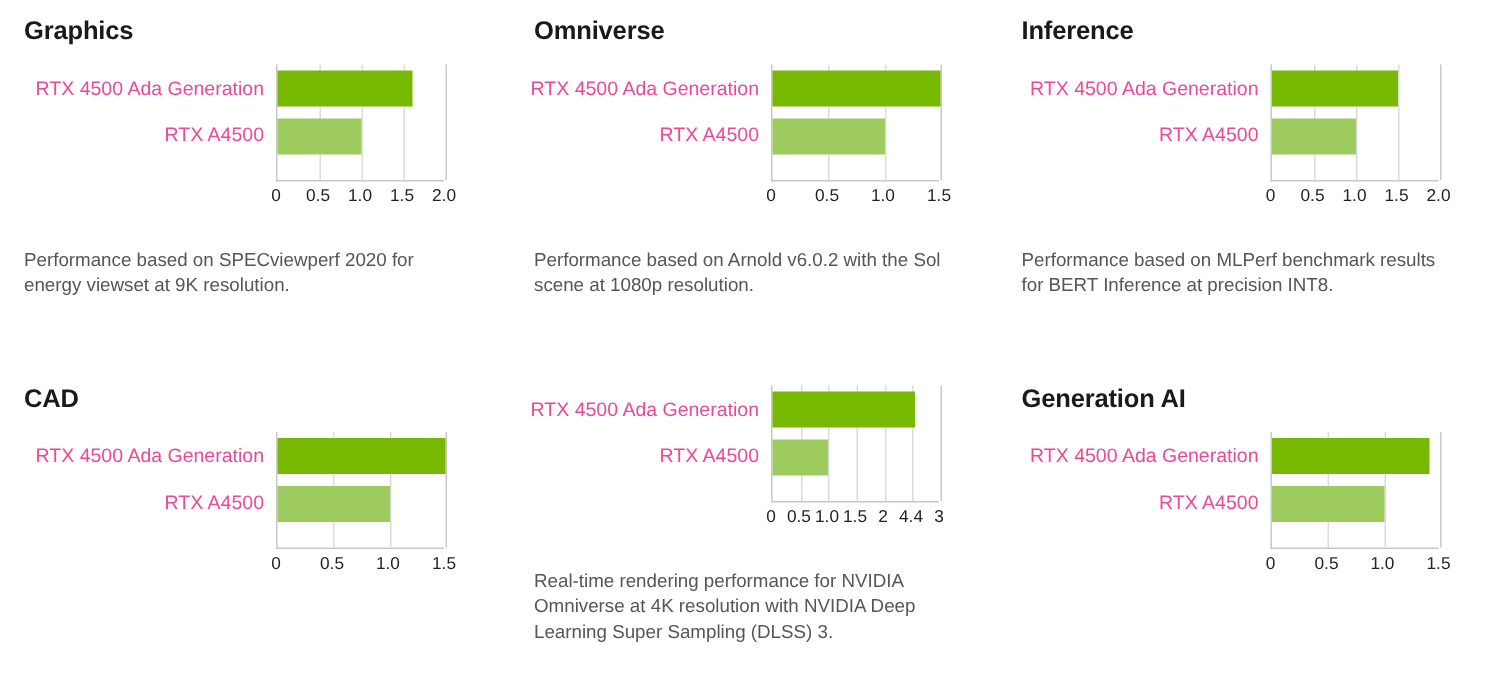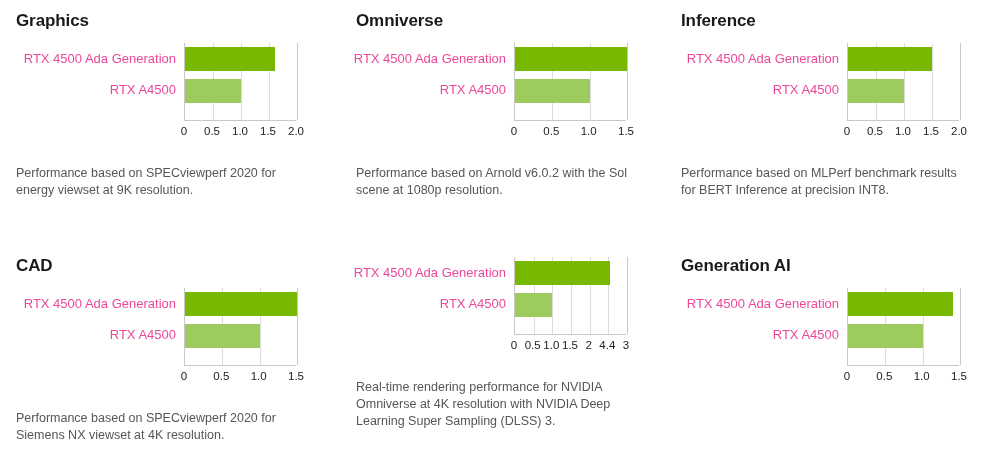--- a/index.html
+++ b/index.html
@@ -207,21 +207,20 @@
             <div class="bar secondary" style="width: 74.6667px;"></div>
           </div>
           <div class="ticks">
             <span class="tick" style="left: 0px;">0</span>
             <span class="tick" style="left: 37.3333px;">0.5</span>
             <span class="tick" style="left: 74.6667px;">1.0</span>
             <span class="tick" style="left: 112px;">1.5</span>
           </div>
         </div>
       </div>
-      <p class="caption">Performance based on SPECviewperf 2020 for Siemens NX viewset at 4K resolution.</p>
     </div>
     <div class="panel col2">
       <div class="chart-row">
         <div class="cat-labels">
           <div class="cat-label">RTX 4500 Ada Generation</div>
           <div class="cat-label">RTX A4500</div>
         </div>
         <div class="plot-wrap">
           <div class="plot">
             <div class="gridline" style="left: 18.6667px;"></div>

